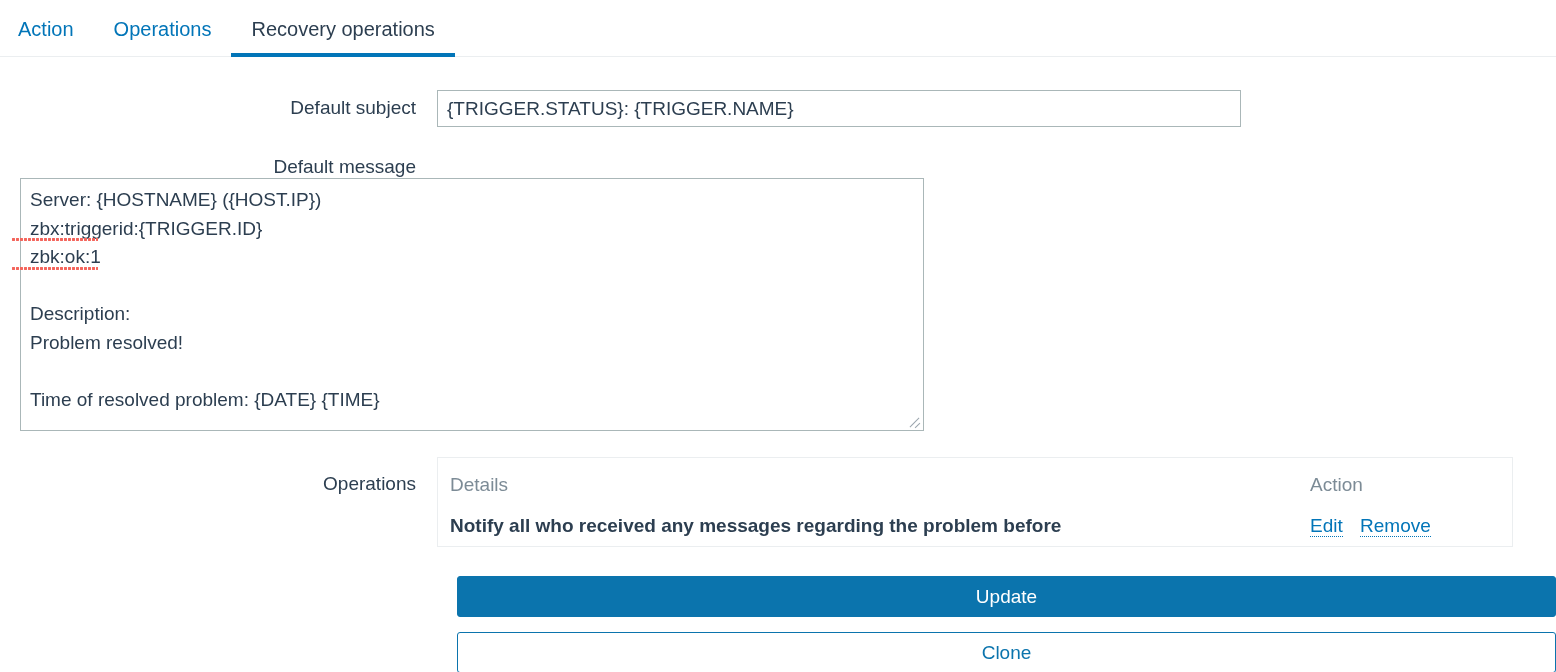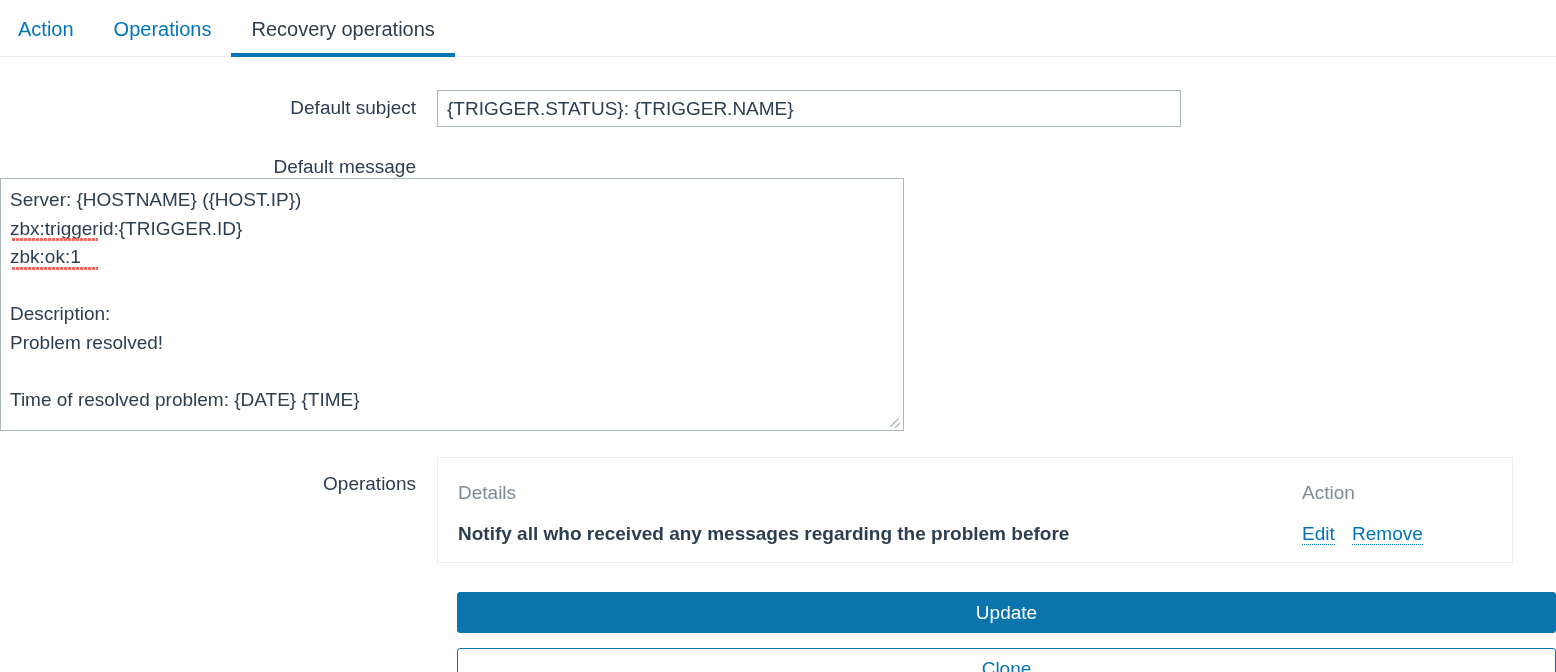--- a/index.html
+++ b/index.html
@@ -76,41 +76,42 @@
     color: #2c3e50;
     flex: none;
   }
 
   .field { flex: none; }
 
   
   .row-subject { margin-top: 33px; }
   .row-subject .label { padding-top: 7px; }
   .text-input {
-    width: 744px;
+    width: 804px;
     height: 37px;
     box-sizing: border-box;
     border: 1px solid #aab7b8;
     background: #ffffff;
     font-family: "Liberation Sans", sans-serif;
     font-size: 19px;
     line-height: 22px;
     color: #2c3e50;
     padding: 5px 9px;
     border-radius: 0;
     outline: none;
     display: block;
   }
 
   
   .row-message { margin-top: 22px; flex-direction: column; }
   .row-message .label { padding-top: 7px; }
   .textarea-wrap {
     position: relative;
     width: 904px;
+    padding-left: 20px;
   }
   .text-area {
     width: 904px;
     height: 253px;
     box-sizing: border-box;
     border: 1px solid #aab7b8;
     background: #ffffff;
     font-family: "Liberation Sans", sans-serif;
     font-size: 19px;
     line-height: 28.5px;
@@ -150,21 +151,21 @@
   }
 
   
   .row-operations { margin-top: 26px; }
   .row-operations .label { padding-top: 16px; }
   .ops-panel {
     width: 1076px;
     box-sizing: border-box;
     border: 1px solid #ebeef0;
     background: #ffffff;
-    padding: 8px;
+    padding: 0;
   }
   .ops-table {
     width: 100%;
     border-collapse: collapse;
   }
   .ops-table th {
     text-align: left;
     font-weight: normal;
     font-size: 19px;
     line-height: 22px;

